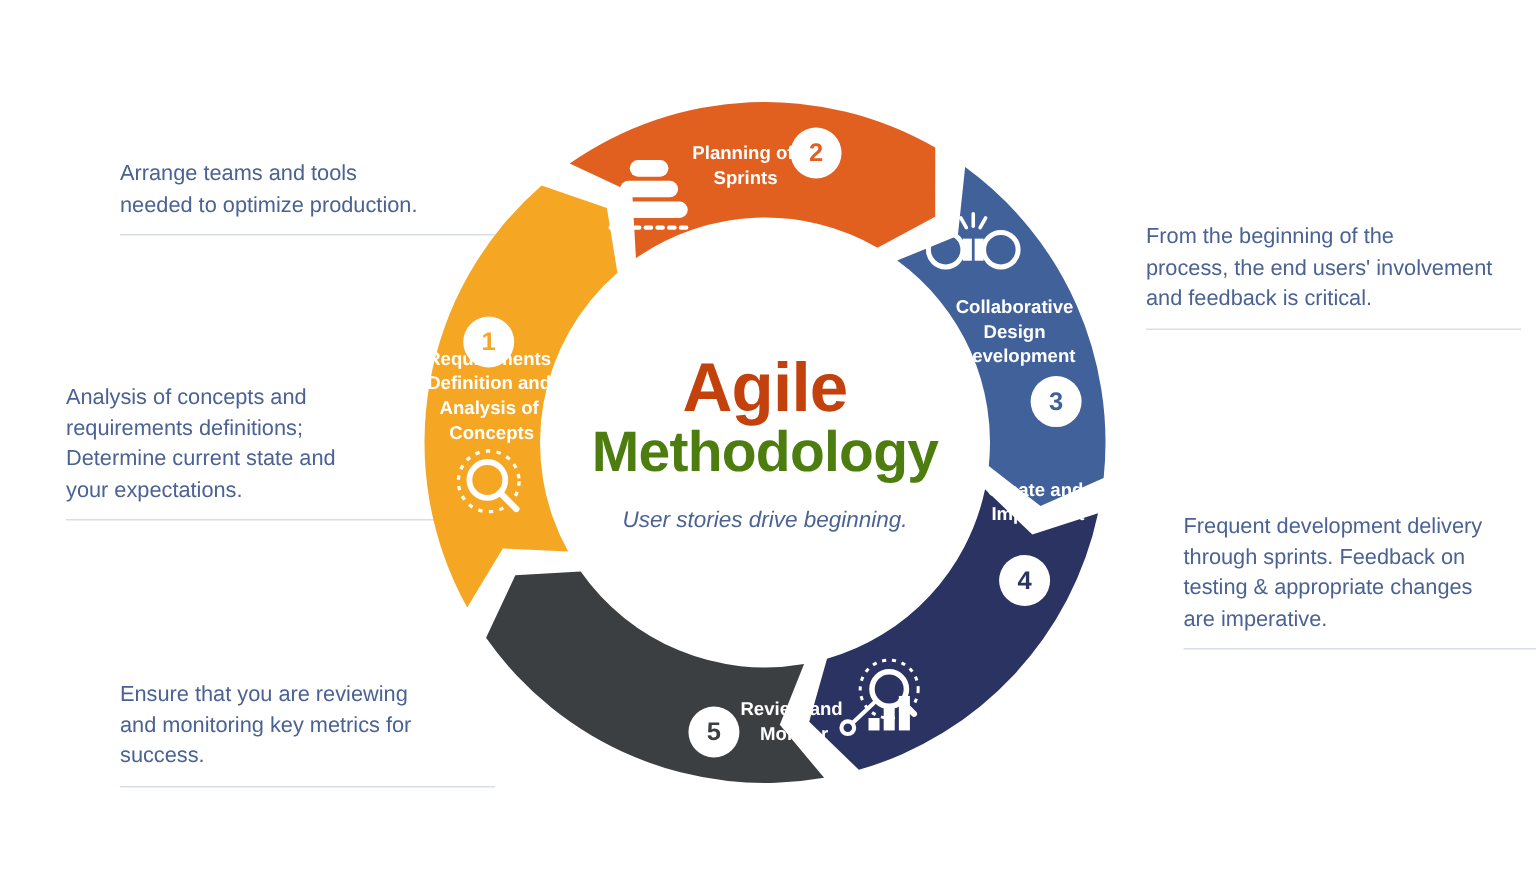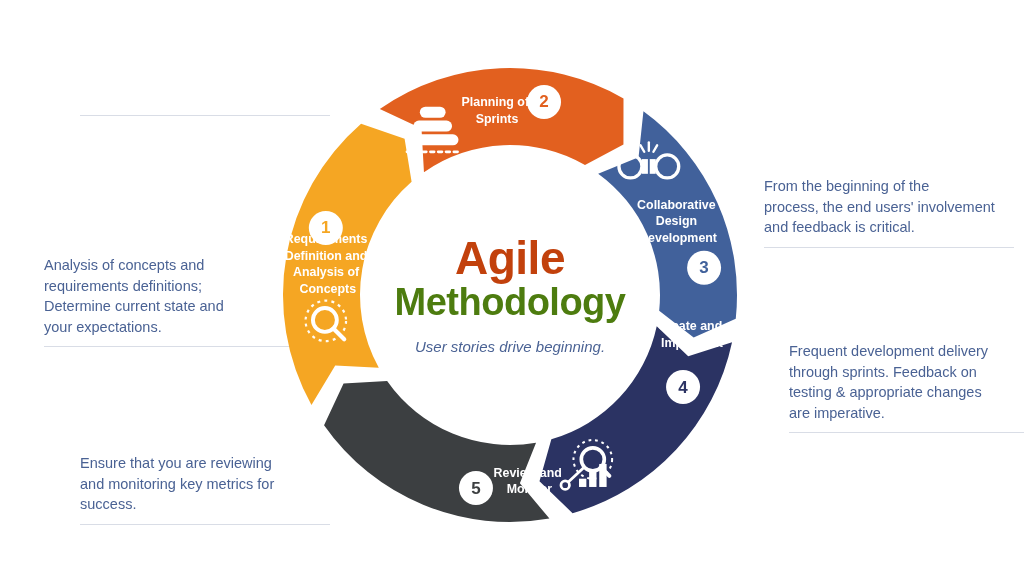--- a/index.html
+++ b/index.html
@@ -13,21 +13,21 @@
   
   .desc{position:absolute;color:#4a6294;font-size:14.5px;line-height:1.42;}
   .desc .rule{border-bottom:1px solid #d9dde6;margin-top:9px;}
   .desc.left  .rule{width:250px;}
   .desc.right .rule{width:250px;}
   .desc p{margin:0;white-space:pre-line;}
 
   #d1{left:80px;  top:106px; width:260px;}
   #d2{left:44px;  top:255px; width:270px;}
   #d3{left:80px;  top:453px; width:265px;}
-  #d4{left:764px; top:148px; width:250px;margin-top:28px;}
+  #d4{left:764px; top:148px; width:250px;}
   #d5{left:789px; top:341px; width:250px;}
 
   
   #wheel{position:absolute;left:245px;top:45px;width:530px;height:500px;}
   #wheel svg{display:block;width:530px;height:500px;overflow:visible;}
 
   .seg-label{fill:#ffffff;font-family:"Liberation Sans",sans-serif;
              font-size:12.4px;font-weight:700;text-anchor:middle;}
   .badge-circle{fill:#ffffff;}
   .badge-num{font-family:"Liberation Sans",sans-serif;font-size:17px;
@@ -40,20 +40,22 @@
   #centre .t1{font-size:46px;font-weight:700;color:#c2410c;letter-spacing:-0.5px;line-height:1.0;}
   #centre .t2{font-size:38px;font-weight:700;color:#4d7c0f;letter-spacing:-0.5px;line-height:1.15;}
   #centre .t3{font-size:15px;font-style:italic;color:#4a6294;margin-top:13px;}
 </style>
 </head>
 <body>
 
 <div id="stage">
 
   <div class="desc left" id="d1">
+    <p>Arrange teams and tools
+needed to optimize production.</p>
     <div class="rule"></div>
   </div>
 
   <div class="desc left" id="d2">
     <p>Analysis of concepts and
 requirements definitions;
 Determine current state and
 your expectations.</p>
     <div class="rule"></div>
   </div>

